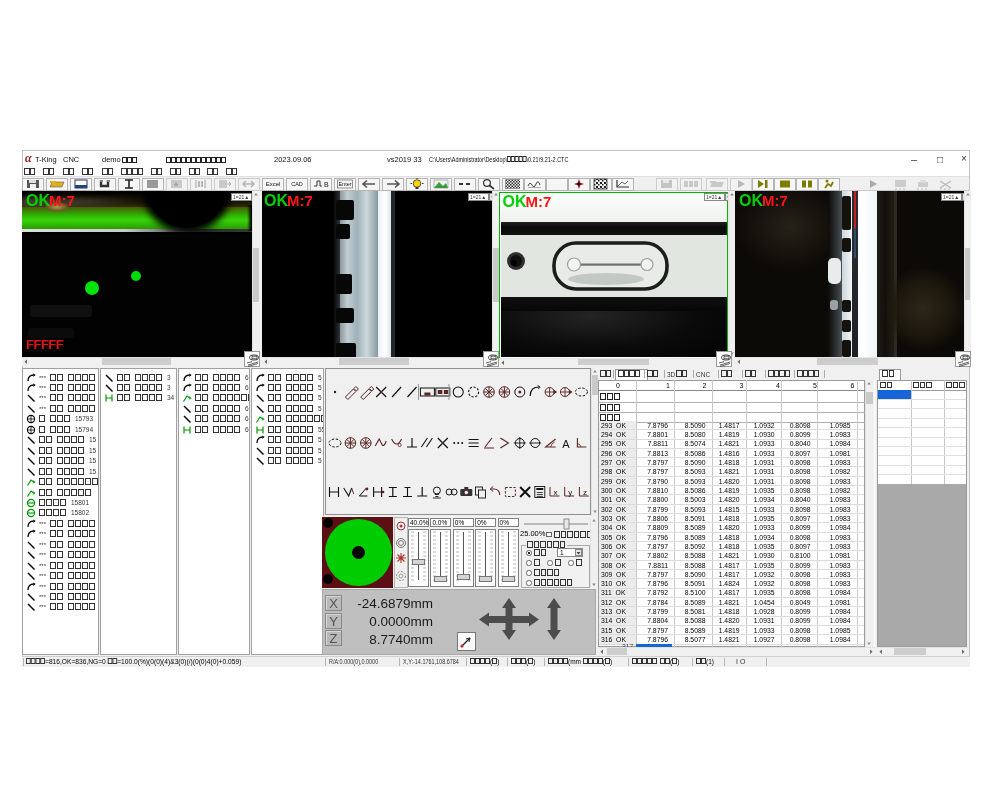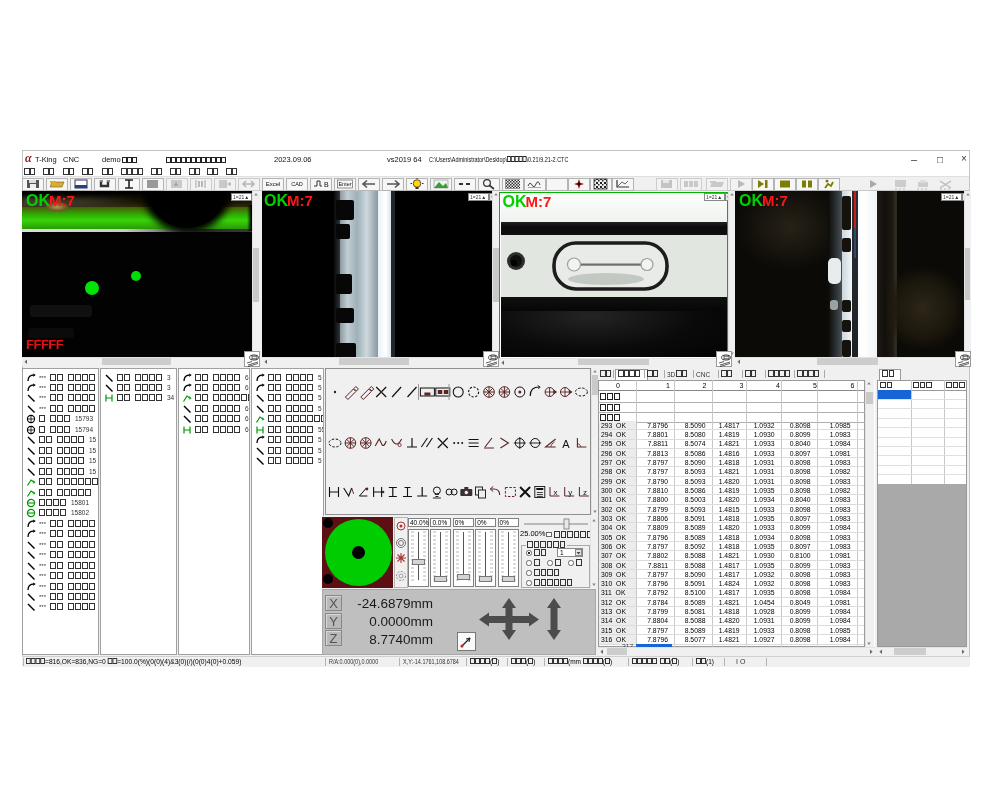--- a/index.html
+++ b/index.html
@@ -14,21 +14,21 @@
 
 <div class="" style="left:22px;top:150px;width:948px;height:517px;background:#f0f0f0;border:1px solid #c4c4c4"></div>
 <div class="" style="left:23px;top:151px;width:946px;height:15px;background:#fff"></div>
 <div class="t" style="left:25px;top:152px;font-size:12px;color:#000;"><span style="font-family:'Liberation Serif',serif;font-style:italic;font-weight:bold;color:#8a1f1f;font-size:12px">α</span></div>
 <div class="t" style="left:35px;top:155.5px;font-size:7.5px;color:#111;">T-King</div>
 <div class="t" style="left:63px;top:155.5px;font-size:7.5px;color:#111;">CNC</div>
 <div class="t" style="left:102px;top:155.5px;font-size:7.5px;color:#111;">demo</div>
 <div class="t" style="left:122px;top:156.5px;font-size:6px;color:#000;"><span class="cjw"><i class="cj" style="width:5px;height:6px;border-color:#222;margin-right:0px"></i><i class="cj" style="width:5px;height:6px;border-color:#222;margin-right:0px"></i><i class="cj" style="width:5px;height:6px;border-color:#222;margin-right:0px"></i></span></div>
 <div class="t" style="left:166px;top:156.5px;font-size:6px;color:#000;"><span class="cjw"><i class="cj" style="width:5px;height:6px;border-color:#222;margin-right:0px"></i><i class="cj" style="width:5px;height:6px;border-color:#222;margin-right:0px"></i><i class="cj" style="width:5px;height:6px;border-color:#222;margin-right:0px"></i><i class="cj" style="width:5px;height:6px;border-color:#222;margin-right:0px"></i><i class="cj" style="width:5px;height:6px;border-color:#222;margin-right:0px"></i><i class="cj" style="width:5px;height:6px;border-color:#222;margin-right:0px"></i><i class="cj" style="width:5px;height:6px;border-color:#222;margin-right:0px"></i><i class="cj" style="width:5px;height:6px;border-color:#222;margin-right:0px"></i><i class="cj" style="width:5px;height:6px;border-color:#222;margin-right:0px"></i><i class="cj" style="width:5px;height:6px;border-color:#222;margin-right:0px"></i><i class="cj" style="width:5px;height:6px;border-color:#222;margin-right:0px"></i><i class="cj" style="width:5px;height:6px;border-color:#222;margin-right:0px"></i></span></div>
 <div class="t" style="left:274px;top:155.5px;font-size:7.5px;color:#111;">2023.09.06</div>
-<div class="t" style="left:387px;top:155.5px;font-size:7.5px;color:#111;">vs2019 64</div>
+<div class="t" style="left:387px;top:155.5px;font-size:7.5px;color:#111;">vs2019 33</div>
 <div class="t" style="left:429px;top:155.5px;font-size:7px;color:#000;"><span class="sx"><span style="font-size:7px;color:#111">C:\Users\Administrator\Desktop\</span><span class="cjw"><i class="cj" style="width:5px;height:6px;border-color:#222;margin-right:0px"></i><i class="cj" style="width:5px;height:6px;border-color:#222;margin-right:0px"></i><i class="cj" style="width:5px;height:6px;border-color:#222;margin-right:0px"></i><i class="cj" style="width:5px;height:6px;border-color:#222;margin-right:0px"></i><i class="cj" style="width:5px;height:6px;border-color:#222;margin-right:0px"></i></span><span style="font-size:7px;color:#111">\0.21\9.21-2.CTC</span></span></div>
 <div class="t" style="left:911px;top:153px;font-size:11px;color:#333;">–</div>
 <div class="t" style="left:937px;top:154px;font-size:10px;color:#333;">□</div>
 <div class="t" style="left:961px;top:153px;font-size:10px;color:#333;">×</div>
 <div class="" style="left:23px;top:166px;width:946px;height:11px;background:#fff;border-bottom:1px solid #e0e0e0"></div>
 <div class="t" style="left:24px;top:168px;font-size:6.5px;color:#000;"><span class="cjw"><i class="cj" style="width:5.5px;height:7px;border-color:#333;margin-right:0px"></i><i class="cj" style="width:5.5px;height:7px;border-color:#333;margin-right:0px"></i></span></div>
 <div class="t" style="left:43px;top:168px;font-size:6.5px;color:#000;"><span class="cjw"><i class="cj" style="width:5.5px;height:7px;border-color:#333;margin-right:0px"></i><i class="cj" style="width:5.5px;height:7px;border-color:#333;margin-right:0px"></i></span></div>
 <div class="t" style="left:63px;top:168px;font-size:6.5px;color:#000;"><span class="cjw"><i class="cj" style="width:5.5px;height:7px;border-color:#333;margin-right:0px"></i><i class="cj" style="width:5.5px;height:7px;border-color:#333;margin-right:0px"></i></span></div>
 <div class="t" style="left:82px;top:168px;font-size:6.5px;color:#000;"><span class="cjw"><i class="cj" style="width:5.5px;height:7px;border-color:#333;margin-right:0px"></i><i class="cj" style="width:5.5px;height:7px;border-color:#333;margin-right:0px"></i></span></div>
 <div class="t" style="left:102px;top:168px;font-size:6.5px;color:#000;"><span class="cjw"><i class="cj" style="width:5.5px;height:7px;border-color:#333;margin-right:0px"></i><i class="cj" style="width:5.5px;height:7px;border-color:#333;margin-right:0px"></i></span></div>

